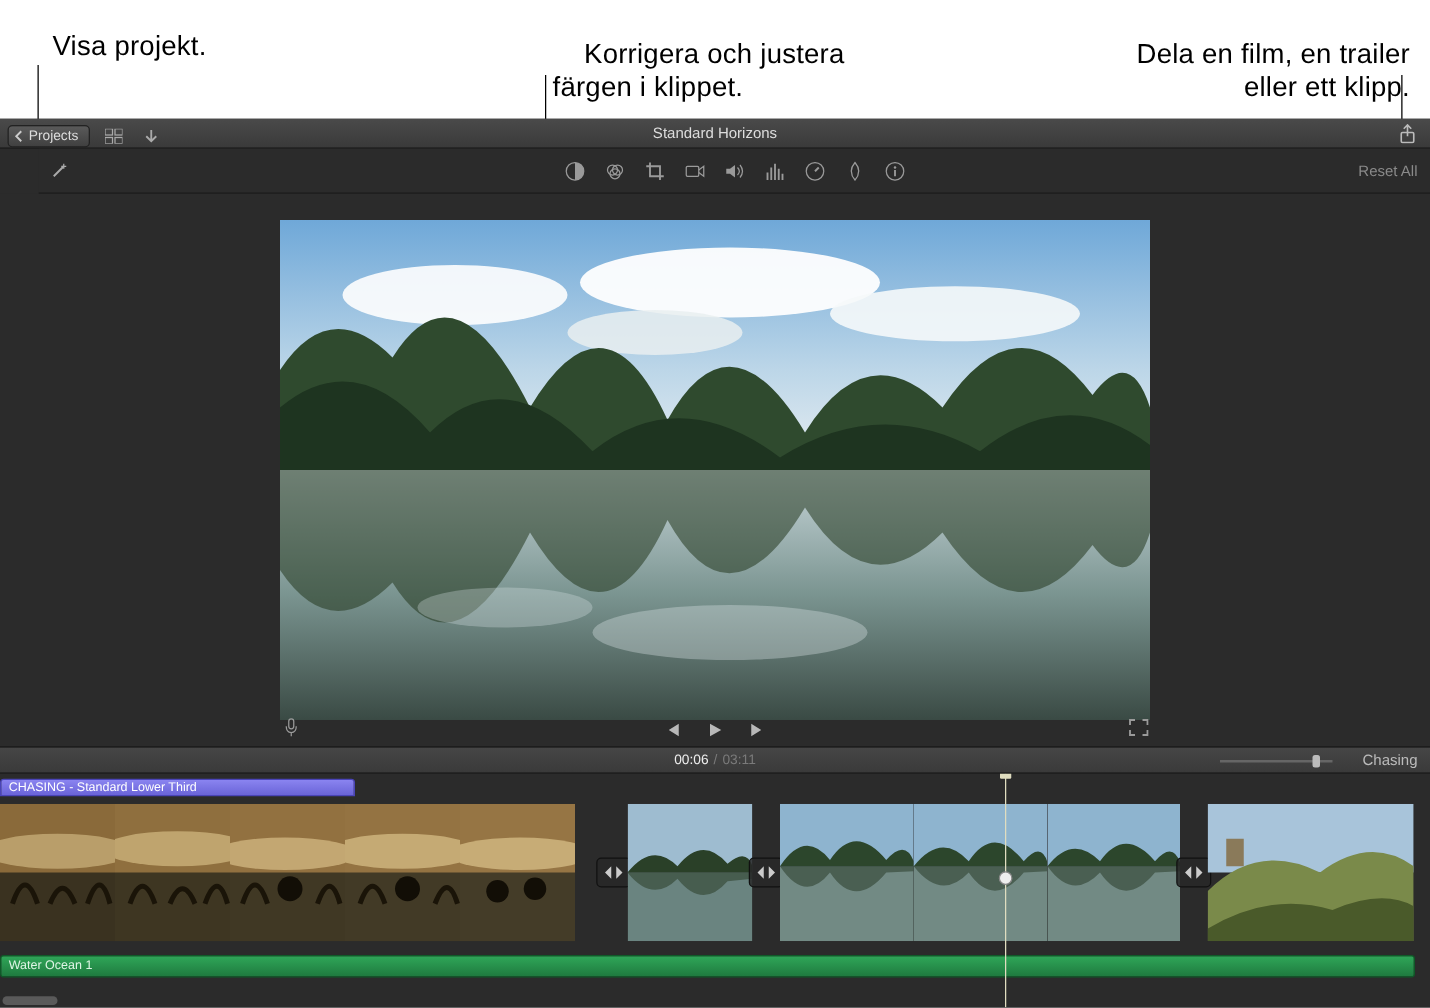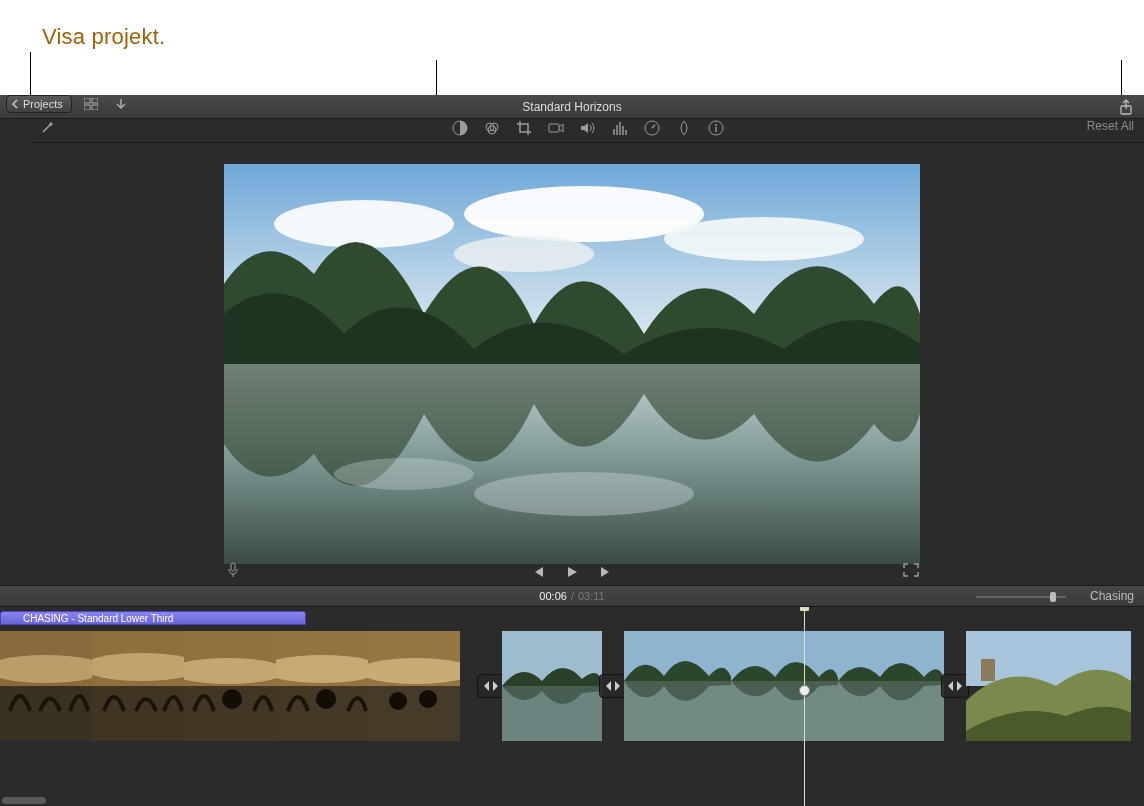--- a/index.html
+++ b/index.html
@@ -9,21 +9,21 @@
     background: #fff;
     font-family: -apple-system, "Helvetica Neue", Arial, sans-serif;
     overflow: hidden;
     position: relative;
   }
   .callouts {
     position: relative;
     width: 100%;
     height: 95px;
     font-size: 22px;
-    color: #a16207;
+    color: #000000;
     letter-spacing: 0.2px;
   }
   .callout { position: absolute; line-height: 1.2; }
   .callout-line {
     position: absolute;
     width: 1px;
     background: #000;
   }
   .app-window {
     position: absolute;
@@ -34,21 +34,21 @@
     font-size: 12px;
     display: flex;
     flex-direction: column;
   }
   
   .topbar {
     height: 24px;
     background: linear-gradient(#4a4a4a,#3a3a3a);
     border-bottom: 1px solid #1c1c1c;
     display: flex;
-    align-items: flex-start;
+    align-items: flex-end;
     position: relative;
   }
   .topbar .left-group {
     display: flex; align-items: center; gap: 8px; padding-left: 6px;
   }
   .proj-btn {
     display: flex; align-items: center; gap: 4px;
     background: linear-gradient(#5a5a5a,#404040);
     border: 1px solid #222; border-radius: 4px;
     padding: 1px 8px 1px 4px; height: 18px;
@@ -66,24 +66,24 @@
     font-size: 12px; color: #ddd; pointer-events: none;
     line-height: 24px;
   }
   .share-btn {
     position: absolute; right: 8px; top: 3px;
     width: 20px; height: 18px; color: #bbb;
     cursor: pointer; display:flex; align-items:center; justify-content:center;
   }
   
   .adjustbar {
-    height: 24px;
+    height: 36px;
     background: #2b2b2b;
     border-bottom: 1px solid #1a1a1a;
-    display: flex; position: relative; margin-left: 31px;
+    display: flex; align-items: center; position: relative; margin-left: 31px;
   }
   .wand-btn {
     margin-left: 6px; width: 20px; height: 18px; color: #aaa;
     display:flex;align-items:center;justify-content:center;cursor:pointer;
   }
   .adjust-icons {
     position: absolute; left: 50%; transform: translateX(-50%);
     display: flex; gap: 14px; align-items: center;
   }
   .aicon {
@@ -141,24 +141,24 @@
   .zoom-knob { position:absolute; right:10px; top:-4px; width:6px; height:10px; background:#bbb; border-radius:2px; }
   .settings-btn { position:absolute; right:10px; color:#bbb; font-size:12px; cursor:pointer;}
   
   .timeline {
     flex: 1;
     background: #2b2b2b;
     position: relative;
     overflow: hidden;
   }
   .title-track {
-    position:absolute; top:4px; left:0; width:306px; height:14px;
+    position:absolute; top:4px; left:0; width:284px; height:14px;
     background: linear-gradient(#8a84f0,#6a64d8);
     border-radius: 3px 3px 0 0;
-    color: #fff; font-size: 10px; padding-left:22px; line-height:14px;
+    color: #fff; font-size: 10px; padding-left:6px; line-height:14px;
     border: 1px solid #4a44b8;
   }
   .clips-row {
     position:absolute; top:24px; left:0; height:110px;
     display:flex; gap:0;
   }
   .clip {
     height: 110px;
     position: relative;
     overflow: hidden;
@@ -204,22 +204,30 @@
 </style>
 </head>
 <body>
 
 <div class="callouts">
   <div class="callout" style="left:42px; top:24px;">
     <span>Visa projekt.</span>
   </div>
   <div class="callout-line" style="left:30px; top:52px; height:46px;"></div>
 
+  <div class="callout" style="left:442px; top:4px; white-space:pre;">
+    <span>Korrigera och justera
+färgen i klippet.</span>
+  </div>
   <div class="callout-line" style="left:436px; top:60px; height:64px;"></div>
 
+  <div class="callout" style="right:16px; top:4px; text-align:right; white-space:pre;">
+    <span>Dela en film, en trailer
+eller ett klipp.</span>
+  </div>
   <div class="callout-line" style="right:22px; top:60px; height:38px;"></div>
 </div>
 
 <div class="app-window">
 
   <div class="topbar">
     <div class="left-group">
       <div class="proj-btn">
         <svg width="8" height="10" viewBox="0 0 8 10">
             <path d="M6 1 L2 5 L6 9" stroke="#ccc" stroke-width="1.5" fill="none"></path>
@@ -518,20 +526,23 @@
                 <rect width="165" height="55" fill="#a8c4da"></rect>
                 <path d="M0 110 L0 70 Q40 30 90 55 Q130 25 165 50 L165 110 Z" fill="#7a8a4a"></path>
                 <path d="M0 110 L0 100 Q50 70 100 85 Q140 68 165 82 L165 110 Z" fill="#4a5a2a"></path>
                 <rect x="15" y="28" width="14" height="22" fill="#8a7a5a"></rect>
               </svg>
             </div>
         </div>
       </div>
     </div>
 
+    <div class="audio-track">
+      <span>Water Ocean 1</span>
+    </div>
 
     <div class="playhead">
       <div class="knob"></div>
     </div>
 
     <div class="hscroll"></div>
   </div>
 
 </div>
 

